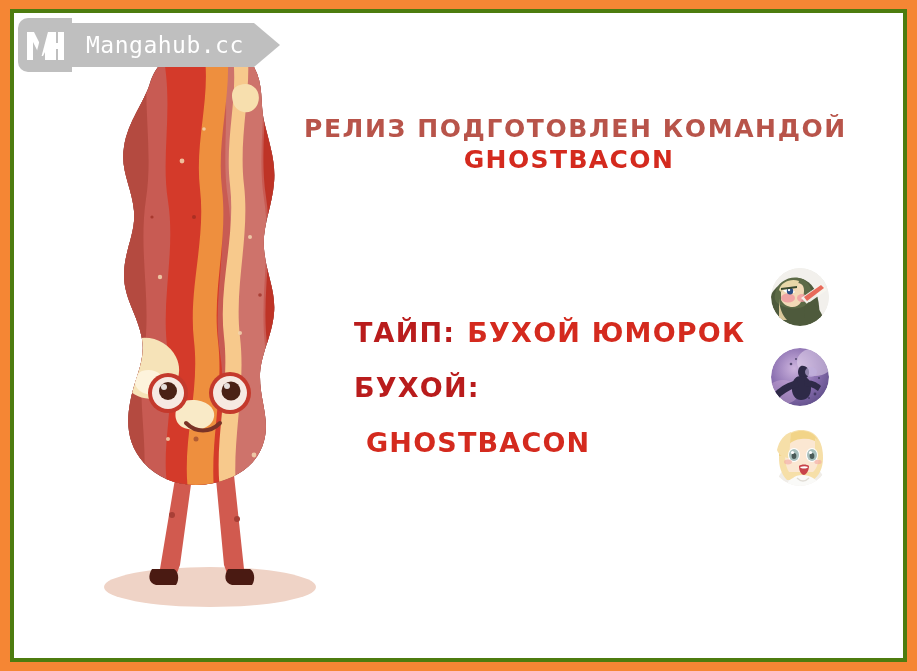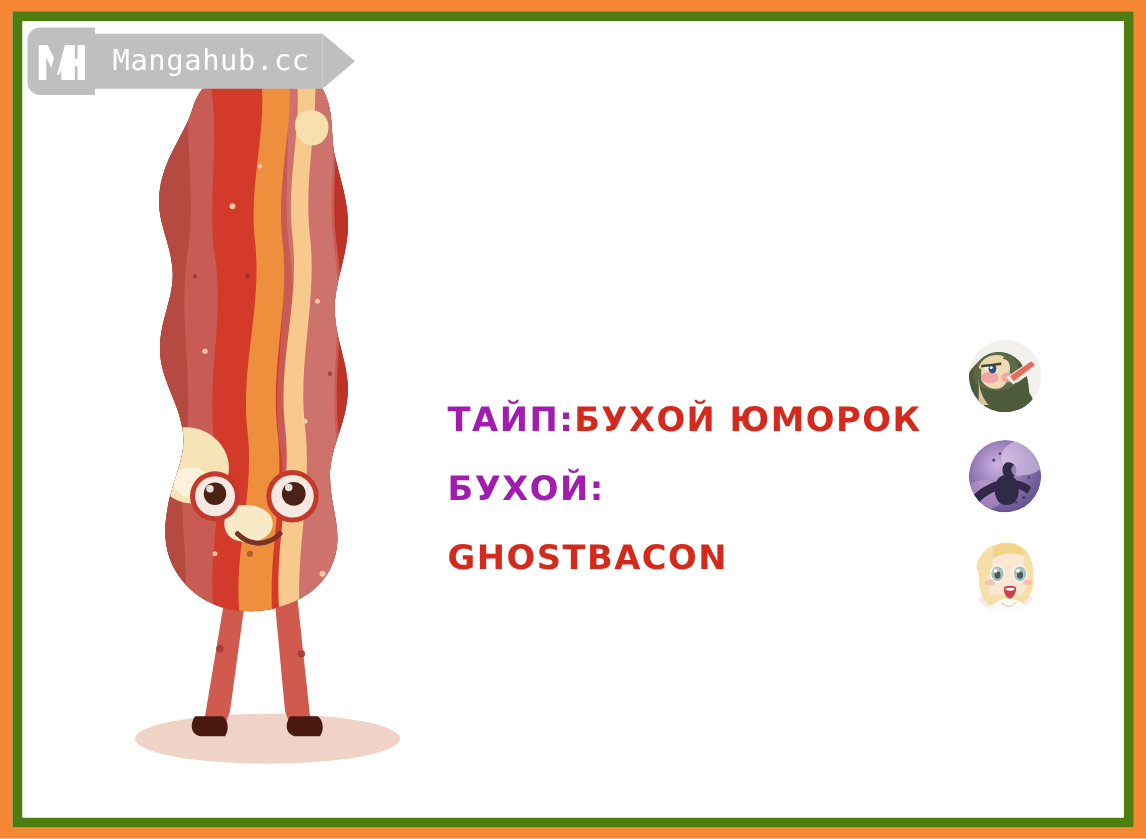--- a/index.html
+++ b/index.html
@@ -22,21 +22,21 @@
     background: #F58634;           
     box-sizing: border-box;
     overflow: hidden;
   }
   #frame-inner {
     position: absolute;
     left: 10px;
     top: 9px;
     right: 10px;
     bottom: 9px;
-    border: 8px solid #4d7c0f;     
+    border: 4px solid #4d7c0f;     
     background: #FFFFFF;
     box-sizing: border-box;
   }
   #canvas {
     position: absolute;
     left: 0; top: 0;
     width: 100%;
     height: 100%;
     background: #FFFFFF;
     overflow: hidden;
@@ -140,29 +140,29 @@
     height: 55px;
     display: flex;
     align-items: center;
     white-space: nowrap;
   }
   .credit-label {
     font-family: "DejaVu Sans", sans-serif;
     font-size: 27px;
     font-weight: bold;
     letter-spacing: 1.2px;
-    color: #a21caf;
+    color: #b91c1c;
   }
   .credit-value {
     font-family: "DejaVu Sans", sans-serif;
     font-size: 27px;
     font-weight: bold;
     letter-spacing: 1.2px;
     color: #D42A1E;
-    margin-left: 0;
+    margin-left: 12px;
   }
 
   
   #avatars {
     position: absolute;
     left: 757px;
     top: 255px;
     z-index: 20;
   }
   .avatar {
@@ -303,20 +303,24 @@
             <path d="M2 34 L2 6 L9 6 L17 22 L25 6 L31 6 L31 34 L25 34 L25 16 L18 30 L15 30 L8 16 L8 34 Z" fill="#FFFFFF"></path>
             <path d="M20 6 L26 6 L26 17 L33 17 L33 6 L39 6 L39 34 L33 34 L33 23 L26 23 L26 34 L20 34 Z" fill="#FFFFFF"></path>
             <path d="M18 2 L24 2 L15 36 L9 36 Z" fill="#BFBFBF"></path>
           </svg>
         </div>
         <div id="wm-banner">
           <span id="wm-text">Mangahub.cc</span>
         </div>
       </div>
 
+      <div id="headline">
+        <div class="head-line-1">РЕЛИЗ ПОДГОТОВЛЕН КОМАНДОЙ</div>
+        <div class="head-line-2">GHOSTBACON</div>
+      </div>
 
       <div id="credits">
         <div class="credit-row">
           <span class="credit-label">ТАЙП:</span>
           <span class="credit-value">БУХОЙ ЮМОРОК</span>
         </div>
         <div class="credit-row">
           <span class="credit-label">БУХОЙ:</span>
         </div>
         <div class="credit-row">

